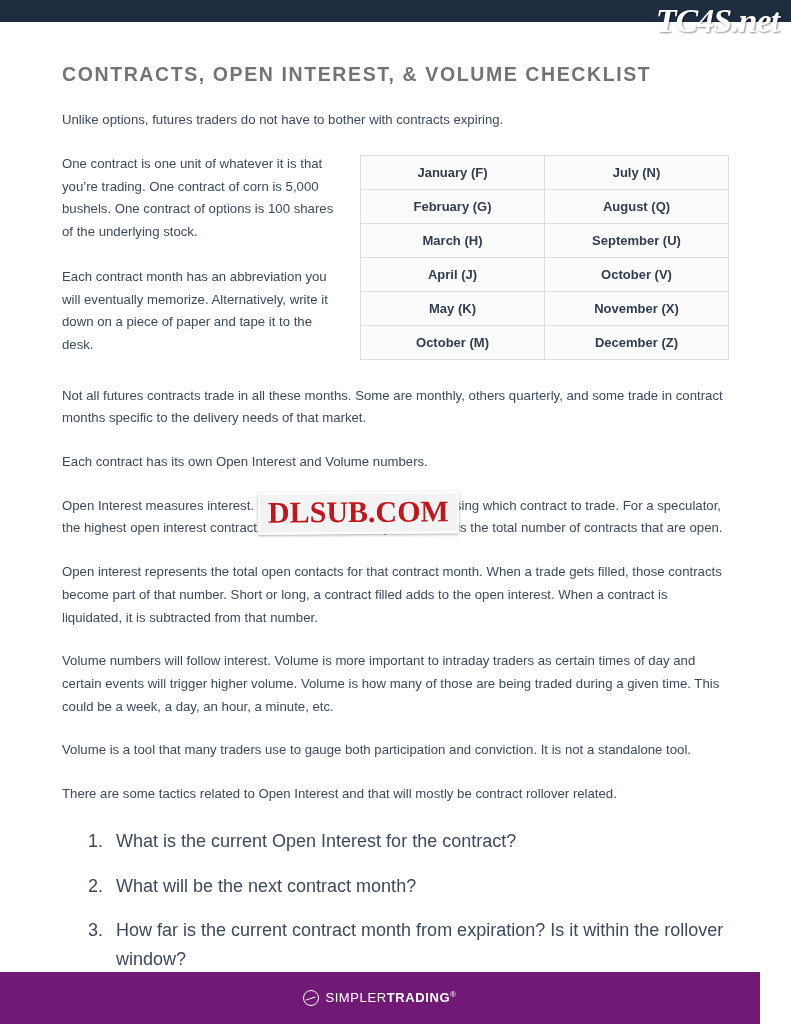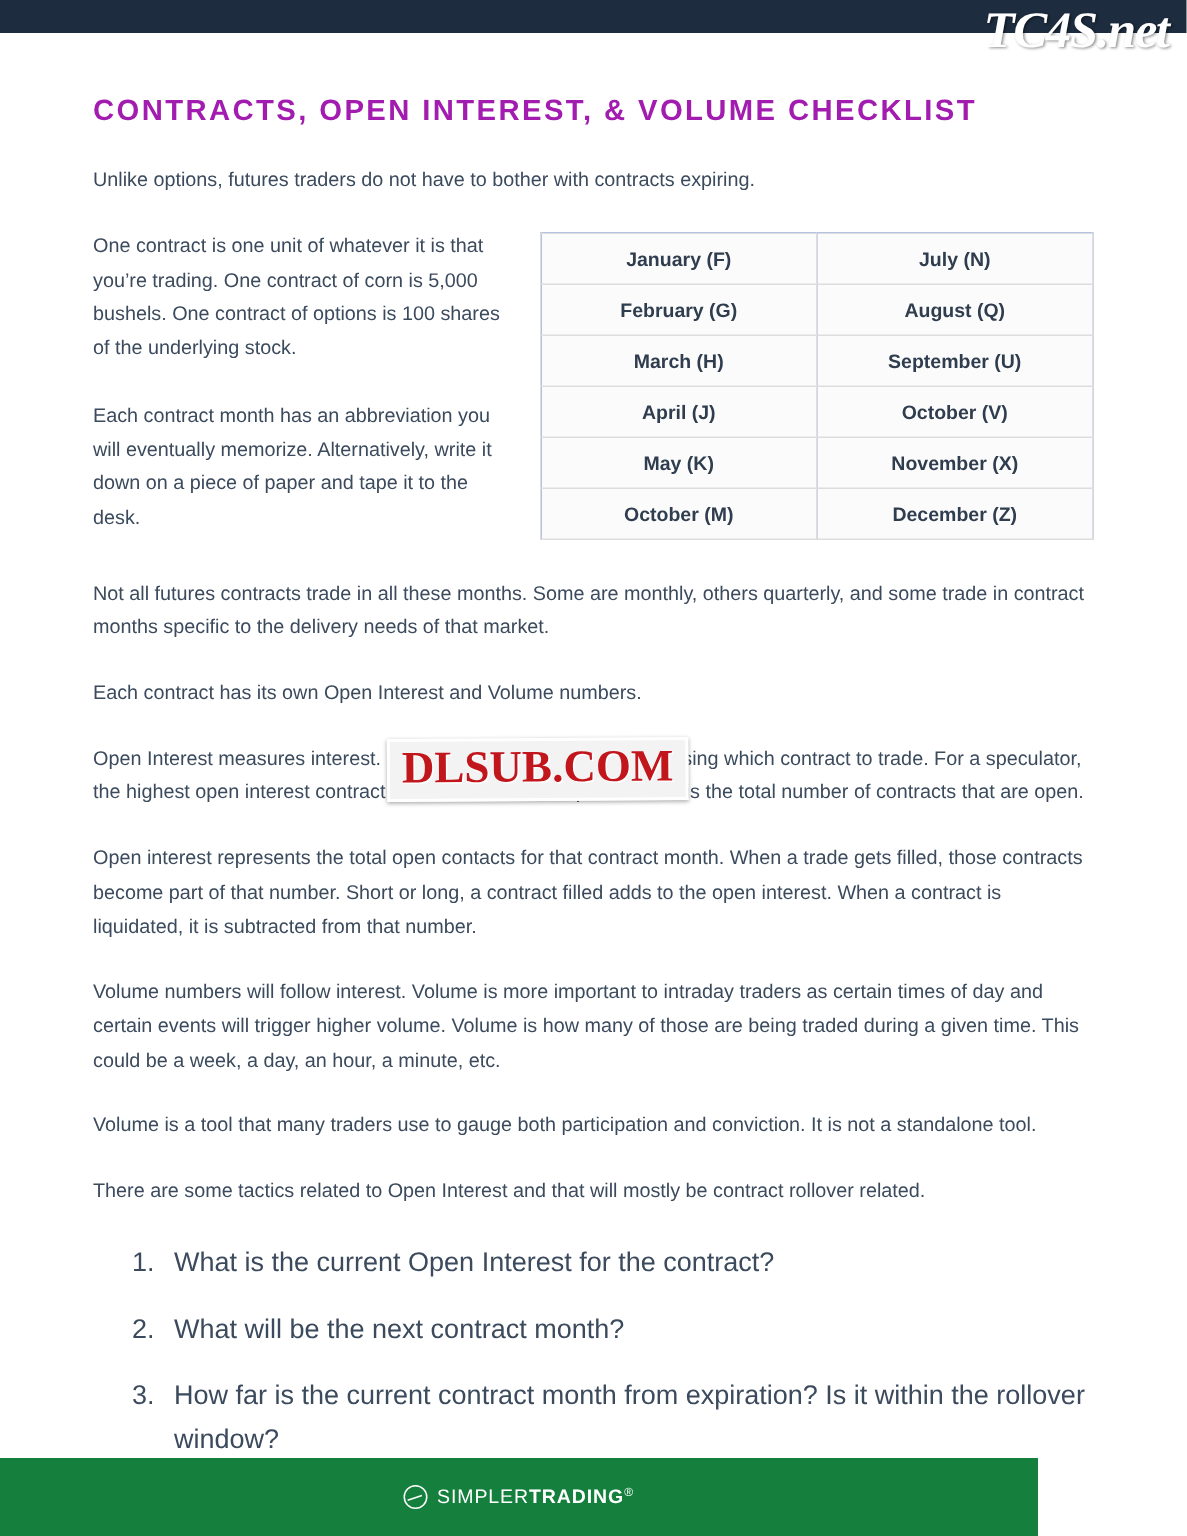--- a/index.html
+++ b/index.html
@@ -25,23 +25,23 @@
     position: absolute;
     left: 0; top: 0;
     width: 791px;
     height: 22px;
     background: #1d2c3f;
   }
   
   .bottom-bar {
     position: absolute;
     left: 0; bottom: 0;
-    width: 692px;
+    width: 760px;
     height: 52px;
-    background: #15803d;
+    background: #701a75;
     display: flex;
     align-items: center;
     justify-content: center;
   }
   .footer-logo {
     display: flex;
     align-items: center;
     gap: 6px;
     color: #ffffff;
   }
@@ -73,21 +73,21 @@
     position: absolute;
     left: 0; top: 22px;
     width: 791px;
     padding: 26px 62px 0 62px;
   }
   h1.title {
     font-family: "Liberation Sans", sans-serif;
     font-size: 19.5px;
     font-weight: 700;
     letter-spacing: 1.6px;
-    color: #a21caf;
+    color: #737373;
     margin: 14px 0 22px 0;
     line-height: 1.3;
   }
   p.body {
     font-size: 13.2px;
     line-height: 1.72;
     color: #3b4a5c;
     margin: 0 0 21px 0;
   }
   .two-col {

